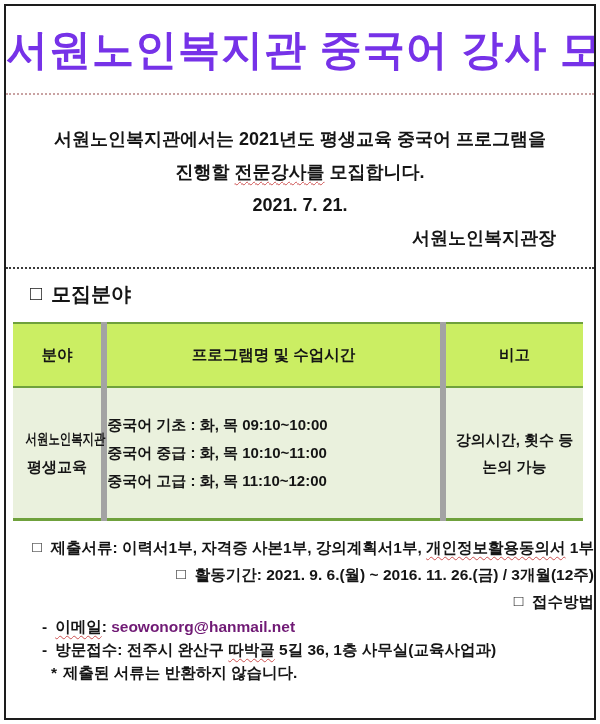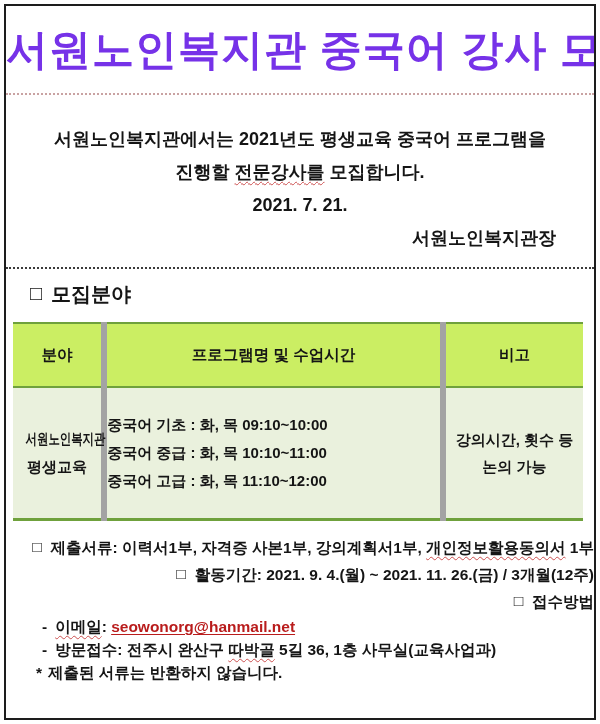--- a/index.html
+++ b/index.html
@@ -52,24 +52,24 @@
   }
   table.program-table th + th, table.program-table td + td { border-left:6px solid #a3a3a3; }
   td.field-cell { text-align:center; line-height:28px; }
   .condensed { display:inline-block; transform:scaleX(0.76); transform-origin:center; white-space:nowrap; }
   td.program-cell { padding-left:11px; line-height:28px; text-align:left; }
   td.note-cell { text-align:center; line-height:27px; }
   
   .details { margin:13px 0 0 0; font-size:15.5px; }
   .d-row { padding-left:24px; line-height:27px; white-space:nowrap;text-align:right; }
   .d-sub { padding-left:36px; line-height:23px; }
-  .d-star { padding-left:30px; line-height:23px; }
+  .d-star { padding-left:45px; line-height:23px; }
   .dash { display:inline-block; margin-right:8px; }
   .star { display:inline-block; margin-right:6px; }
-  a.email-link { color:#b91c1c; text-decoration:underline; text-underline-offset:2px; cursor:pointer; }
+  a.email-link { color:#701a75; text-underline-offset:2px; cursor:pointer; }
 </style>
 </head>
 <body>
 
 <div class="page">
 
   <div class="title">서원노인복지관 중국어 강사 모집 공고</div>
 
   <hr class="divider">
 
@@ -119,21 +119,21 @@
   </table>
 
   <div class="details">
 
     <div class="d-row">
       <span class="bullet">□</span><span>제출서류: 이력서1부, 자격증 사본1부, 강의계획서1부, </span><span class="wavy">개인정보활용동의서</span><span> 1부</span>
     </div>
 
 
     <div class="d-row">
-      <span class="bullet">□</span><span>활동기간: 2021. 9. 4.(월) ~ 2021. 11. 26.(금) / 3개월(12주)</span>
+      <span class="bullet">□</span><span>활동기간: 2021. 9. 6.(월) ~ 2016. 11. 26.(금) / 3개월(12주)</span>
     </div>
 
     <div class="d-row">
       <span class="bullet">□</span><span>접수방법</span>
     </div>
 
     <div class="d-sub">
       <span class="dash">-</span><span class="wavy">이메일</span><span>: </span><a class="email-link">seowonorg@hanmail.net</a>
     </div>
 

